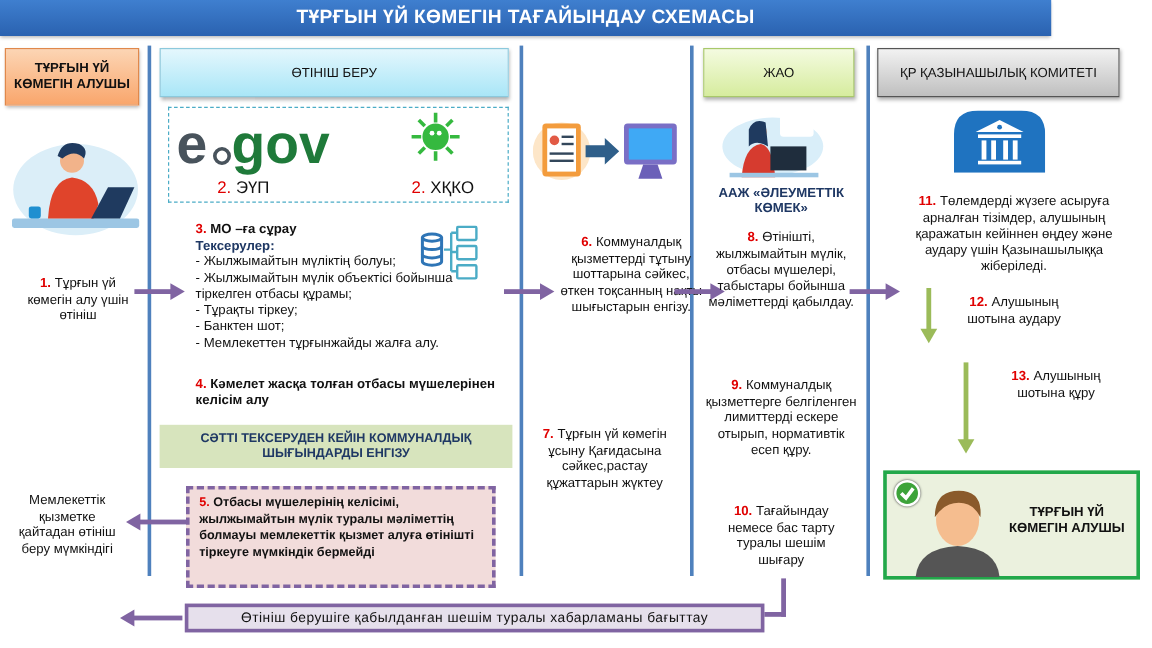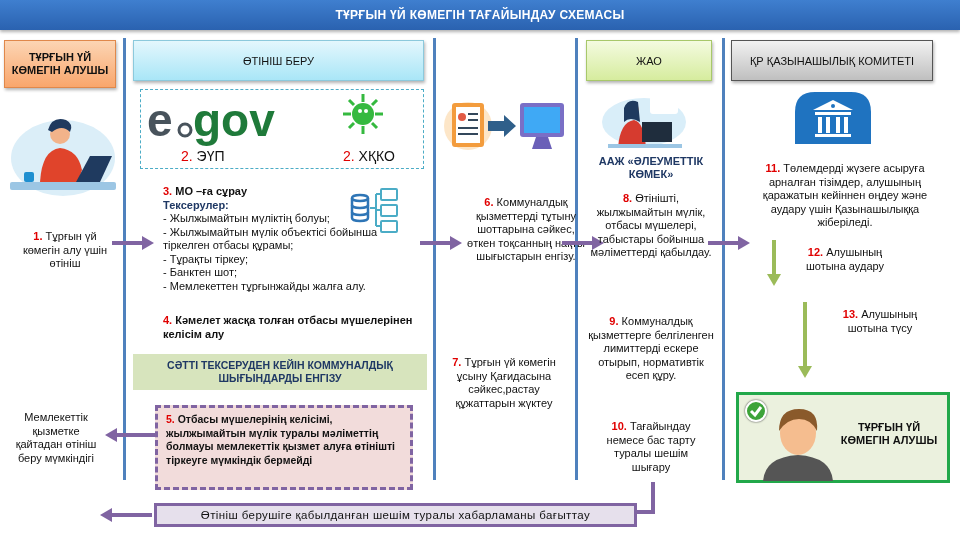--- a/index.html
+++ b/index.html
@@ -1,18 +1,18 @@
 <!DOCTYPE html>
 <html><head>
 <meta charset="utf-8">
 <style>
   * { box-sizing: border-box; margin: 0; padding: 0; }
   body { width: 960px; height: 540px; background: #ffffff; font-family: "Liberation Sans", sans-serif; position: relative; overflow: hidden; color: #111; }
   .abs { position: absolute; }
-  .title-bar { left: 0; top: 0; width: 960px; height: 30px; background: linear-gradient(#3f7fcf, #2a62b0); color: #fff; font-weight: bold; font-size: 12px; text-align: center; line-height: 30px; letter-spacing: 0.3px; box-shadow: 0 2px 3px rgba(0,0,0,0.3); }
+  .title-bar { left: 0; top: 0; width: 876px; height: 30px; background: linear-gradient(#3f7fcf, #2a62b0); color: #fff; font-weight: bold; font-size: 16px; text-align: center; line-height: 30px; letter-spacing: 0.3px; box-shadow: 0 2px 3px rgba(0,0,0,0.3); }
   .vline { width: 3px; background: #4f81bd; }
   .hdr { text-align: center; font-size: 11px; font-weight: bold; display: flex; align-items: center; justify-content: center; box-shadow: 1px 2px 3px rgba(0,0,0,0.3); }
   .hdr-orange { background: linear-gradient(#fcd5b4, #f9a66c); border: 1px solid #e0884b; line-height: 13px; }
   .hdr-cyan { background: linear-gradient(#e4f7fd, #a9e6f7); border: 1px solid #8cc9dc; }
   .hdr-green { background: linear-gradient(#f4fbe0, #d6ec9e); border: 1px solid #a8c86a; }
   .hdr-gray { background: linear-gradient(#f2f2f2, #bfbfbf); border: 1px solid #555; }
   .txt { font-size: 11px; line-height: 13.5px; }
   .c { text-align: center; }
   .num { color: #e00000; font-weight: bold; }
   .bold { font-weight: bold; }
@@ -240,21 +240,21 @@
 <div class="abs txt c" style="left:795px; top:246px; width:100px;">
   <span class="num">12.</span>
   <span>Алушының шотына аудару</span>
 </div>
 <div class="abs arrow-d" style="left:798px; top:302px; width:14px; height:76px;">
   <div class="shaft" style="height:66px;"></div>
     <div class="head" style="top:64px;"></div>
 </div>
 <div class="abs txt c" style="left:825px; top:308px; width:110px;">
   <span class="num">13.</span>
-  <span>Алушының шотына түсу</span>
+  <span>Алушының шотына құру</span>
 </div>
 
 <div class="abs" style="left:736px; top:392px; width:214px; height:91px; background:#ebf1de; border:3px solid #22a84a;">
   <div class="abs" style="left:6px; top:5px; width:22px; height:22px; border-radius:50%; background:#3da33a; border:2px solid #fff; box-shadow:0 0 2px #333;">
     <svg width="18" height="18" viewBox="0 0 18 18">
         <path d="M4 9 L8 13 L14 5" fill="none" stroke="#fff" stroke-width="3"></path>
       </svg>
   </div>
   <div class="abs" style="left:20px; top:6px; width:78px; height:80px;">
     <svg width="78" height="80" viewBox="0 0 78 80">

